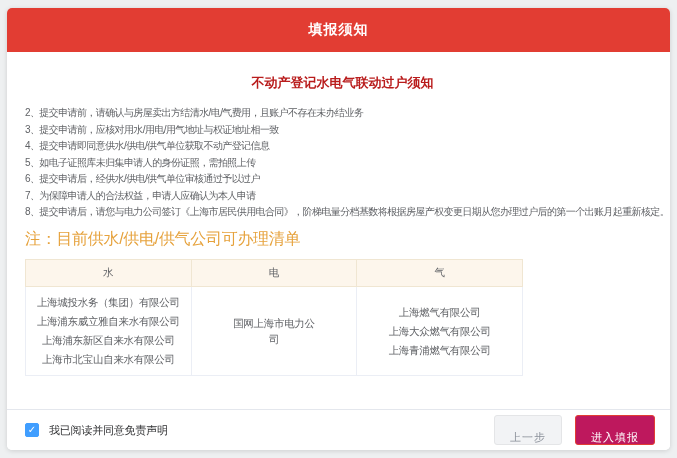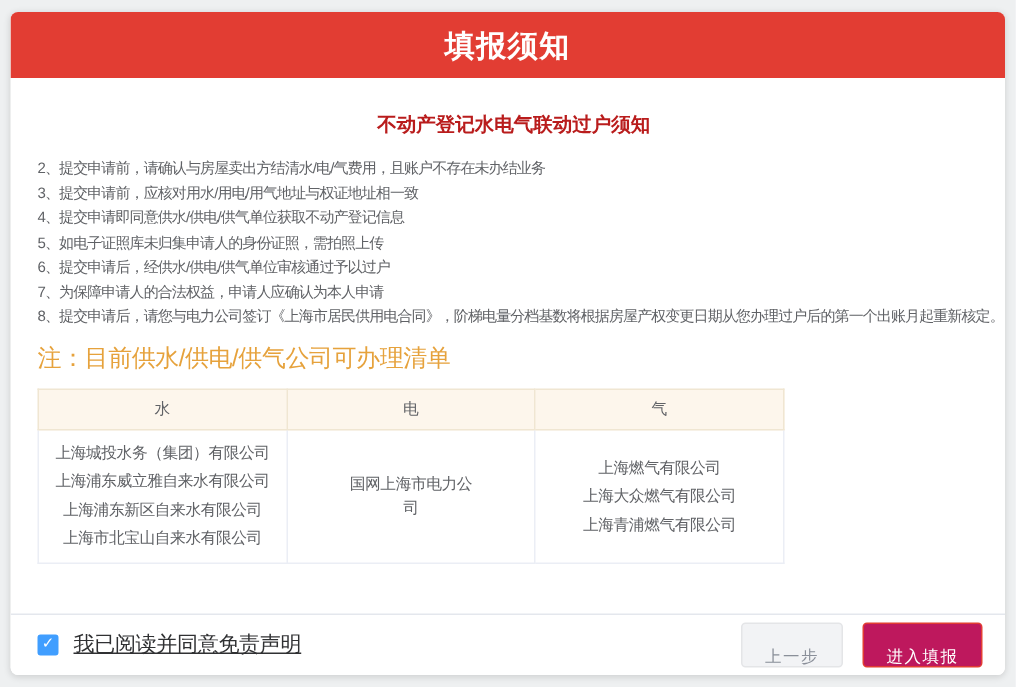--- a/index.html
+++ b/index.html
@@ -23,21 +23,21 @@
   .dialog-header {
     height: 44px;
     flex: 0 0 44px;
     background: #e23d33;
     display: flex;
     align-items: center;
     justify-content: center;
   }
   .dialog-title {
     color: #ffffff;
-    font-size: 20px;
+    font-size: 14px;
     font-weight: bold;
     letter-spacing: 1px;
   }
   .content {
     flex: 1 1 auto;
     padding: 12px 10px 0 18px;
   }
   .subtitle {
     margin: 10px 0 16px;
     text-align: center;
@@ -125,25 +125,24 @@
     align-items: center;
     justify-content: center;
   }
   .check-mark {
     color: #ffffff;
     font-size: 10px;
     line-height: 1;
     font-weight: bold;
   }
   .agree-label {
-    font-size: 14px;
+    font-size: 11px;
     color: #303133;
     margin-left: 10px;
     letter-spacing: -0.2px;
-    text-decoration: underline;
   }
   .btns { display: flex; align-items: center; }
   .btn {
     height: 28px;
     padding: 14px 15px;
     font-size: 11px;
     border-radius: 3px;
     cursor: pointer;
     font-family: inherit;
     letter-spacing: 1px;

